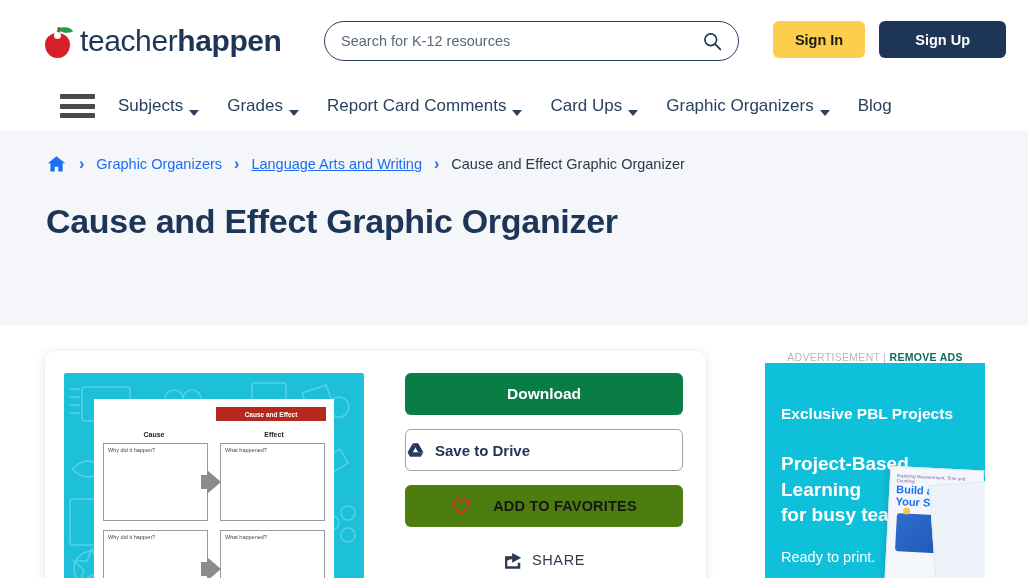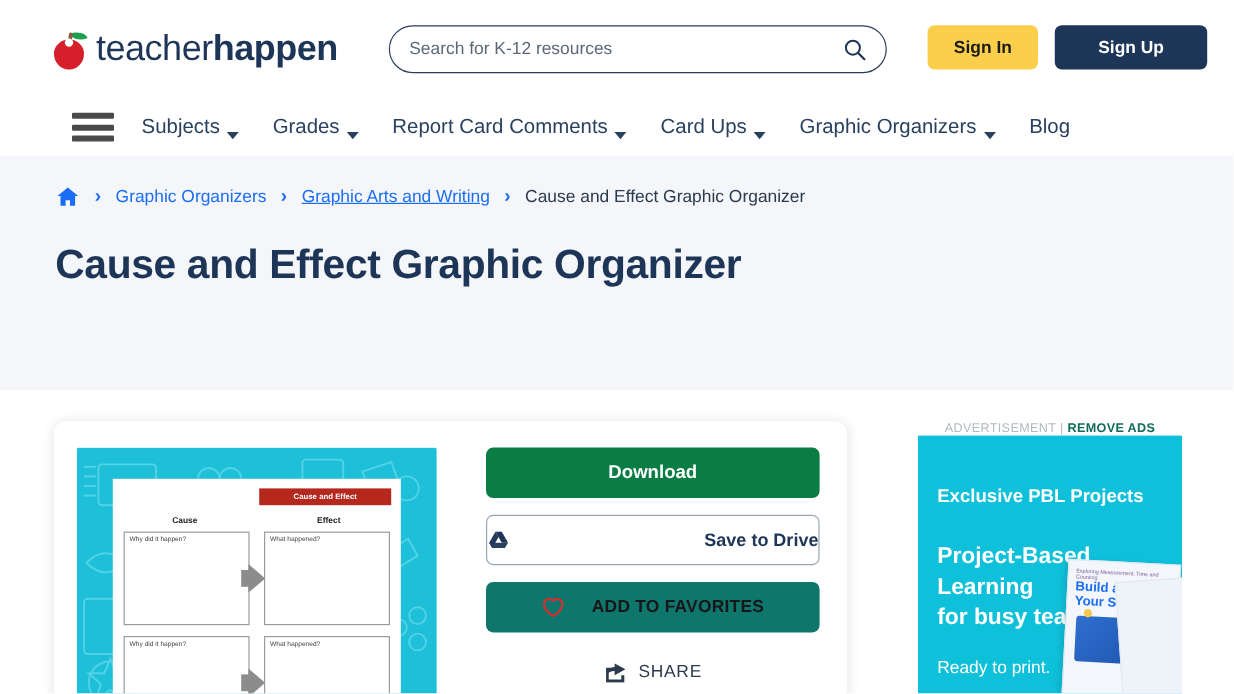--- a/index.html
+++ b/index.html
@@ -207,24 +207,24 @@
     height: 42px; background: #0a7d45; color: #fff;
     border: none; border-radius: 6px;
     font-family: "Liberation Sans", sans-serif;
     font-weight: 700; font-size: 15.5px; cursor: pointer;
   }
   .btn-drive {
     height: 42px; background: #fff; color: #1d3557;
     border: 1px solid #9aa4b2; border-radius: 6px;
     font-family: "Liberation Sans", sans-serif;
     font-weight: 700; font-size: 15px; cursor: pointer;
-    display: flex; align-items: center; justify-content: space-between; gap: 10px;
+    display: flex; align-items: center; justify-content: flex-start; gap: 10px;
   }
   .btn-fav {
-    height: 42px; background: #0f766e; color: #171717;
+    height: 42px; background: #4d7c0f; color: #171717;
     border: none; border-radius: 6px;
     font-family: "Liberation Sans", sans-serif;
     font-weight: 700; font-size: 14.5px; letter-spacing: 0.2px; cursor: pointer;
     display: flex; align-items: center; justify-content: center; gap: 22px;
   }
   .btn-share {
     height: 30px; background: transparent; color: #2b3a4d;
     border: none; font-family: "Liberation Sans", sans-serif;
     font-size: 14.5px; letter-spacing: 0.6px; cursor: pointer;
     display: flex; align-items: center; justify-content: center; gap: 10px;
@@ -347,21 +347,21 @@
   </div>
 
   <div class="band">
     <div class="crumbs">
       <svg class="home-icon" viewBox="0 0 24 24">
         <path d="M12 2.8 1.6 11.2h3.1V21h5.1v-5.6h4.4V21h5.1v-9.8h3.1z" fill="#1b6ef3"></path>
       </svg>
       <span class="chev">›</span>
       <span class="crumb-link">Graphic Organizers</span>
       <span class="chev">›</span>
-      <span class="crumb-link u">Graphic Arts and Writing</span>
+      <span class="crumb-link u">Language Arts and Writing</span>
       <span class="chev">›</span>
       <span class="crumb-cur">Cause and Effect Graphic Organizer</span>
     </div>
     <h1 class="page-title">Cause and Effect Graphic Organizer</h1>
   </div>
 
   <div class="main">
 
     <div class="card">
 

